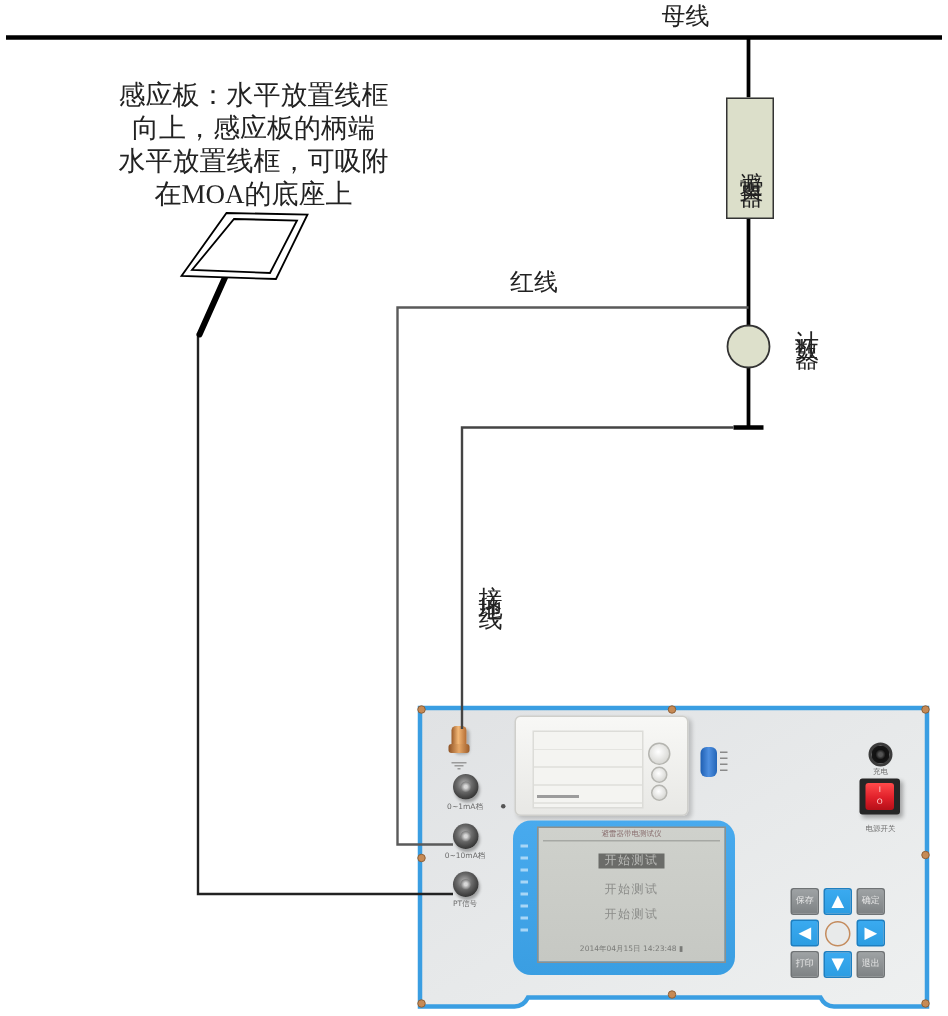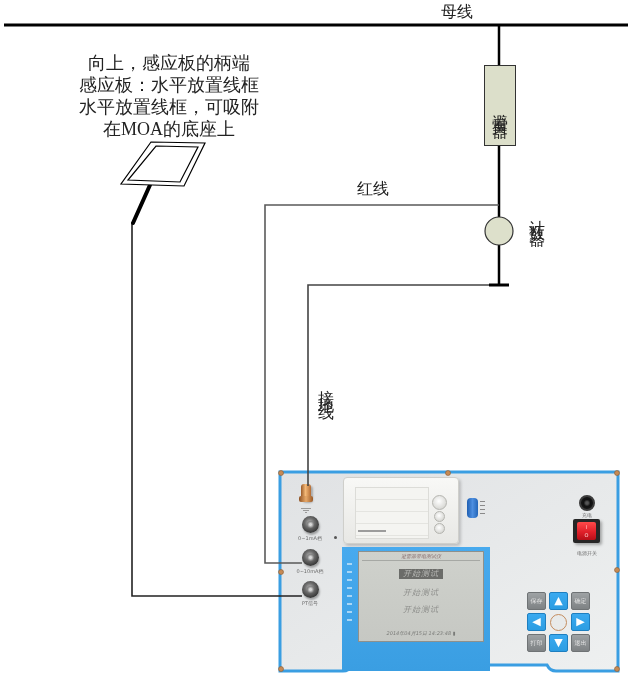--- a/index.html
+++ b/index.html
@@ -58,22 +58,22 @@
   .printer-slot { left: 11px; top: 9px; width: 72px; height: 50px; border: 1px solid #dcdcd8; background:
                   repeating-linear-gradient(#f4f4f1 0 11px, #e4e4e0 11px 12px); }
   .pbtn { border-radius: 50%; border: 1px solid #b5b5b0;
           background: radial-gradient(circle at 45% 40%, #ffffff, #cacac5); }
   .printer-mark { left: 14px; top: 52px; width: 28px; height: 2px; background: #9c9c9c; }
 
   .serial { left: 189px; top: 28px; width: 11px; height: 20px; border-radius: 4px;
             background: linear-gradient(90deg, #1f5fb2, #4e8fe0, #2466b8); }
   .serial-pins i { position: absolute; left: 0; width: 5px; height: 1px; background: #8a8a8a; display: block; }
 
-  .bezel { left: 64px; top: 77px; width: 148px; height: 124px; border-radius: 0;
-           background: linear-gradient(#48aaee, #3a9ee2); font-style: italic; }
+  .bezel { left: 64px; top: 77px; width: 148px; height: 103px; border-radius: 12px;
+           background: linear-gradient(#48aaee, #3a9ee2); }
   .side-mark { left: 5px; width: 5px; height: 2px; background: #a8d6f6; }
   .lcd { left: 16px; top: 4px; width: 124px; height: 89px; border: 1px solid #8e908c;
          background: linear-gradient(#cfd1cc, var(--lcd-bg)); color: #7a7b78; overflow: hidden; }
   .lcd-title { left: 0; top: 1px; width: 124px; text-align: center; font-size: 5px; line-height: 6px; color: #8a6f6f; }
   .lcd-rule { left: 3px; top: 8px; width: 118px; height: 1px; background: #a6a8a4; }
   .menu-item { left: 40px; width: 44px; height: 10px; text-align: center; font-size: 8px; line-height: 10px;
                color: #8b8c89; letter-spacing: 1px; }
   .menu-item.selected { background: #6b6c69; color: #b9bab7; }
   .lcd-status { left: 0; top: 78px; width: 124px; text-align: center; font-size: 5px; line-height: 6px; color: #7a7b78; }
 
@@ -93,27 +93,27 @@
               font-size: 6px; line-height: 16px; }
   .key-blue { background: linear-gradient(#3aaaf0, var(--key-blue)); border: 1px solid #1e7fc0; color: #ffffff;
               font-size: 11px; line-height: 16px; }
   .key-center { display: flex; align-items: center; justify-content: center; }
   .key-center i { width: 15px; height: 15px; border-radius: 50%; border: 1px solid #c48c5e; background: #e8eaea; display: block; }
 </style>
 </head>
 <body style="--panel-blue: #3a9ee2; --arrester-fill: #dcdfca; --counter-fill: #dde0cb; --switch-red: #e0202a; --key-blue: #2c9de2; --key-gray: #8a8e90; --lcd-bg: #c6c8c3;">
 
 <div class="label" style="left:441px; top:4px;">母线</div>
-<div class="label" style="left:357px; top:181px;">红线</div>
+<div class="label" style="left:340px; top:181px;">红线</div>
 <div class="vlabel" style="left:529px; top:207px;">计数器</div>
 <div class="vlabel" style="left:318px; top:377px; letter-spacing:7px;">接地线</div>
 
 <div class="note">
+  <div>感应板：水平放置线框</div>
   <div>向上，感应板的柄端</div>
-  <div>感应板：水平放置线框</div>
   <div>水平放置线框，可吸附</div>
   <div>在MOA的底座上</div>
 </div>
 
 <div class="arrester">
   <span>避雷器</span>
 </div>
 
 <svg class="wires" width="632" height="677">
   <line x1="4" y1="25" x2="628" y2="25" stroke="#000" stroke-width="3"></line>

